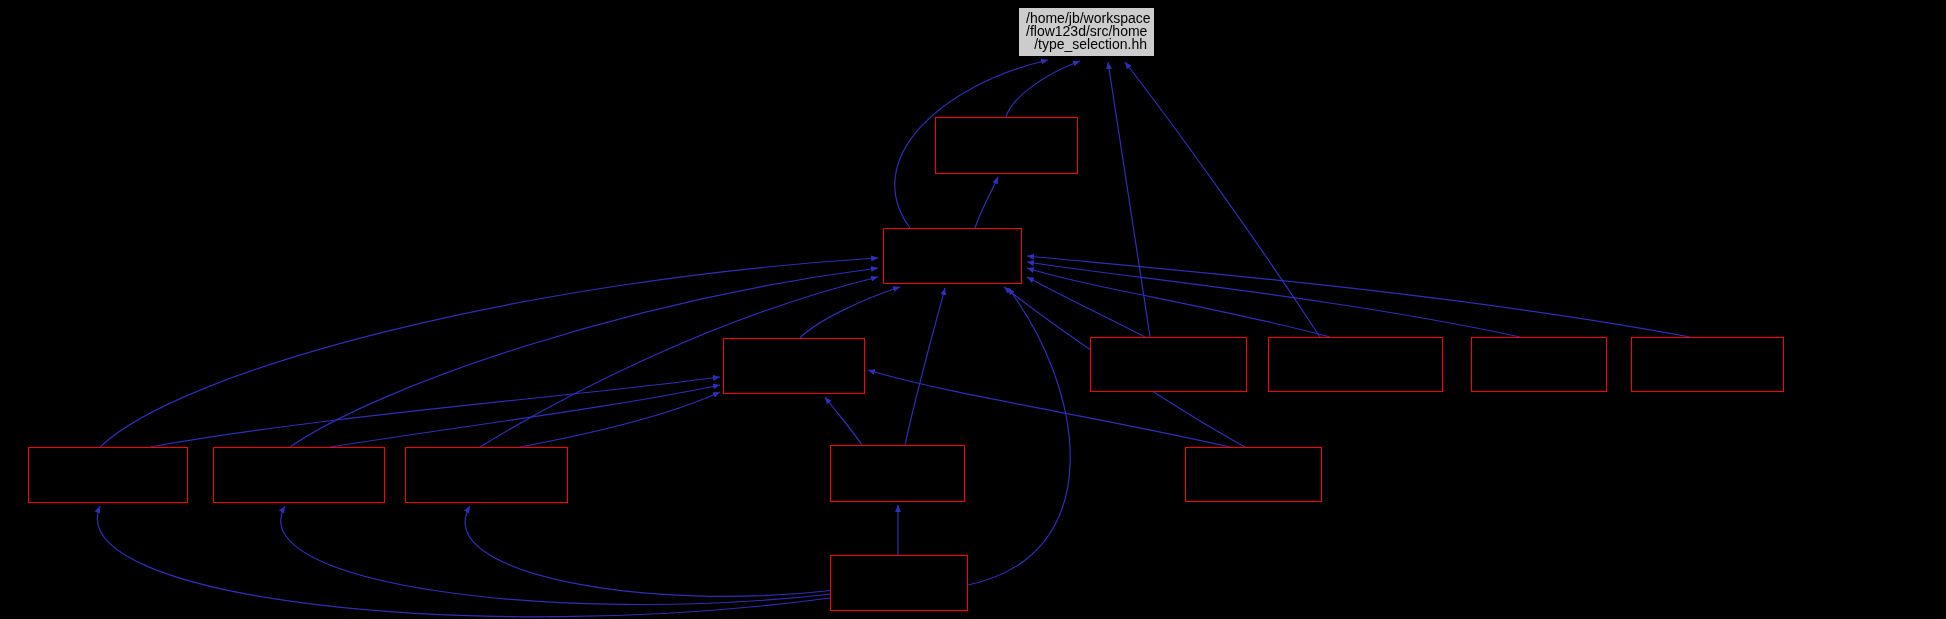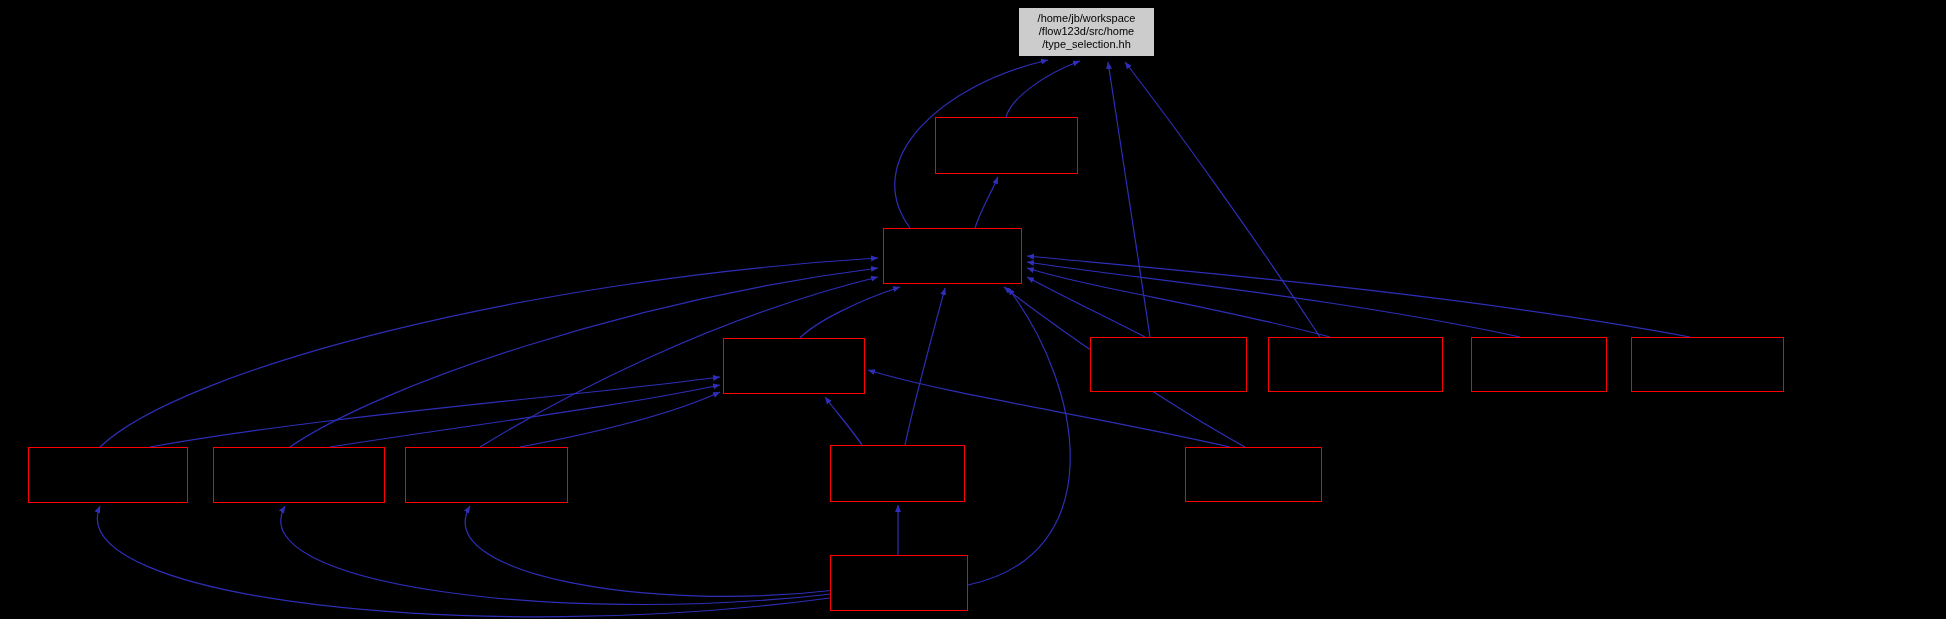--- a/index.html
+++ b/index.html
@@ -17,24 +17,24 @@
     box-sizing:border-box;
     border:1.5px solid var(--node-border,#ff0000);
     background:#000;
   }
   #title-node{
     position:absolute;
     box-sizing:border-box;
     border:1px solid #000;
     background:#cccccc;
     color:#000;
-    font-size:11px;
+    font-size:14px;
     line-height:13px;
     padding:4px 7px;
-    text-align:center;
+    text-align:right;
     white-space:nowrap;
   }
 </style>
 </head>
 <body>
 
 <div id="canvas">
 
   <svg id="edges" viewBox="0 0 1946 619">
     <defs>

